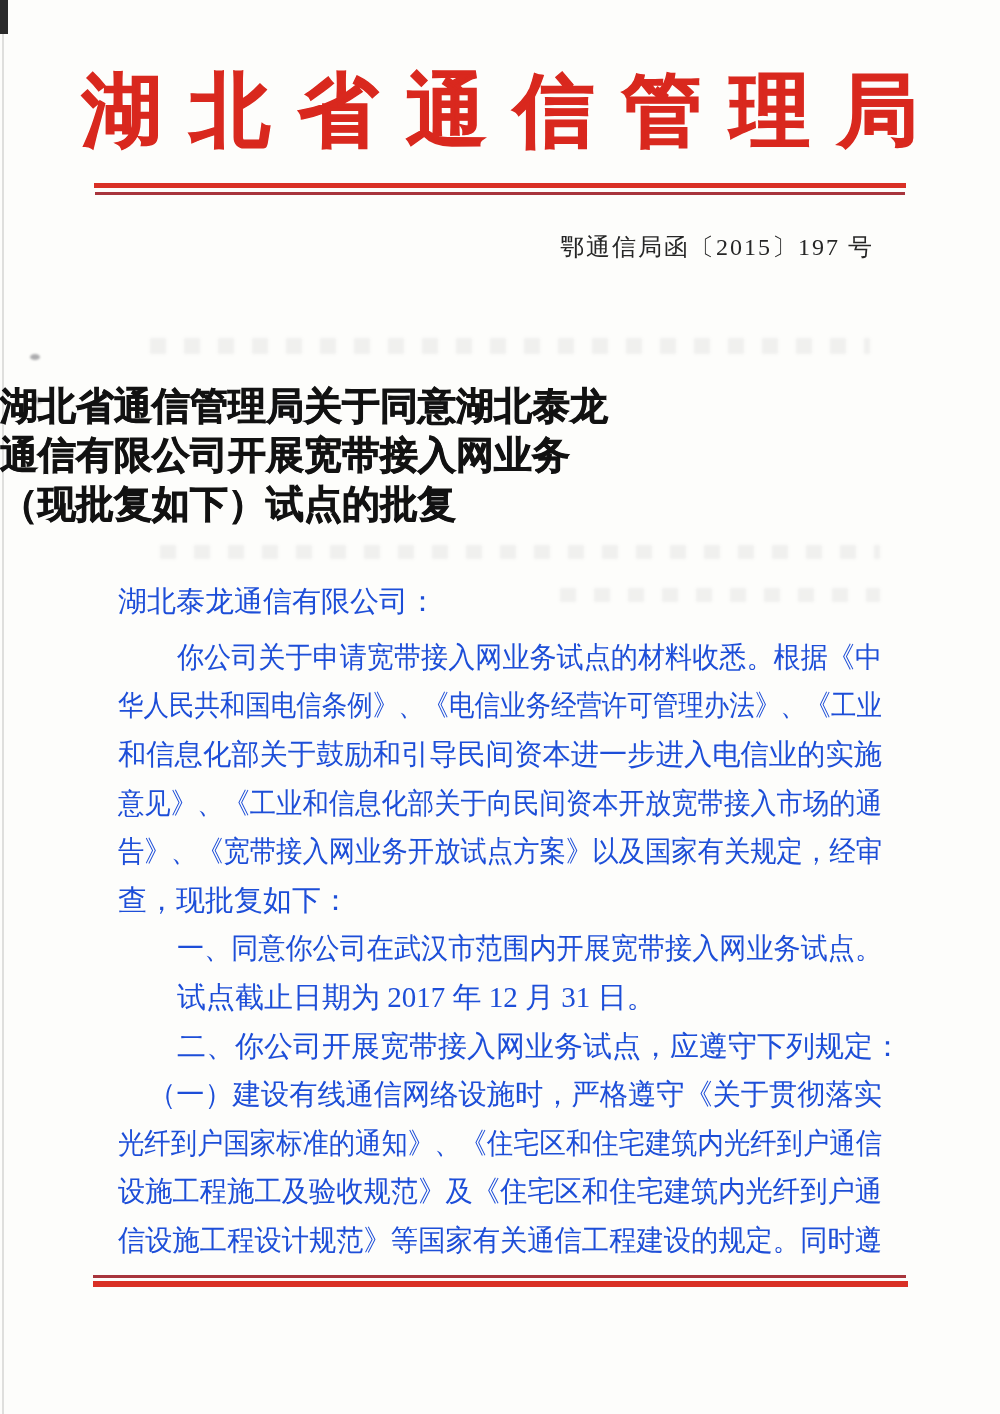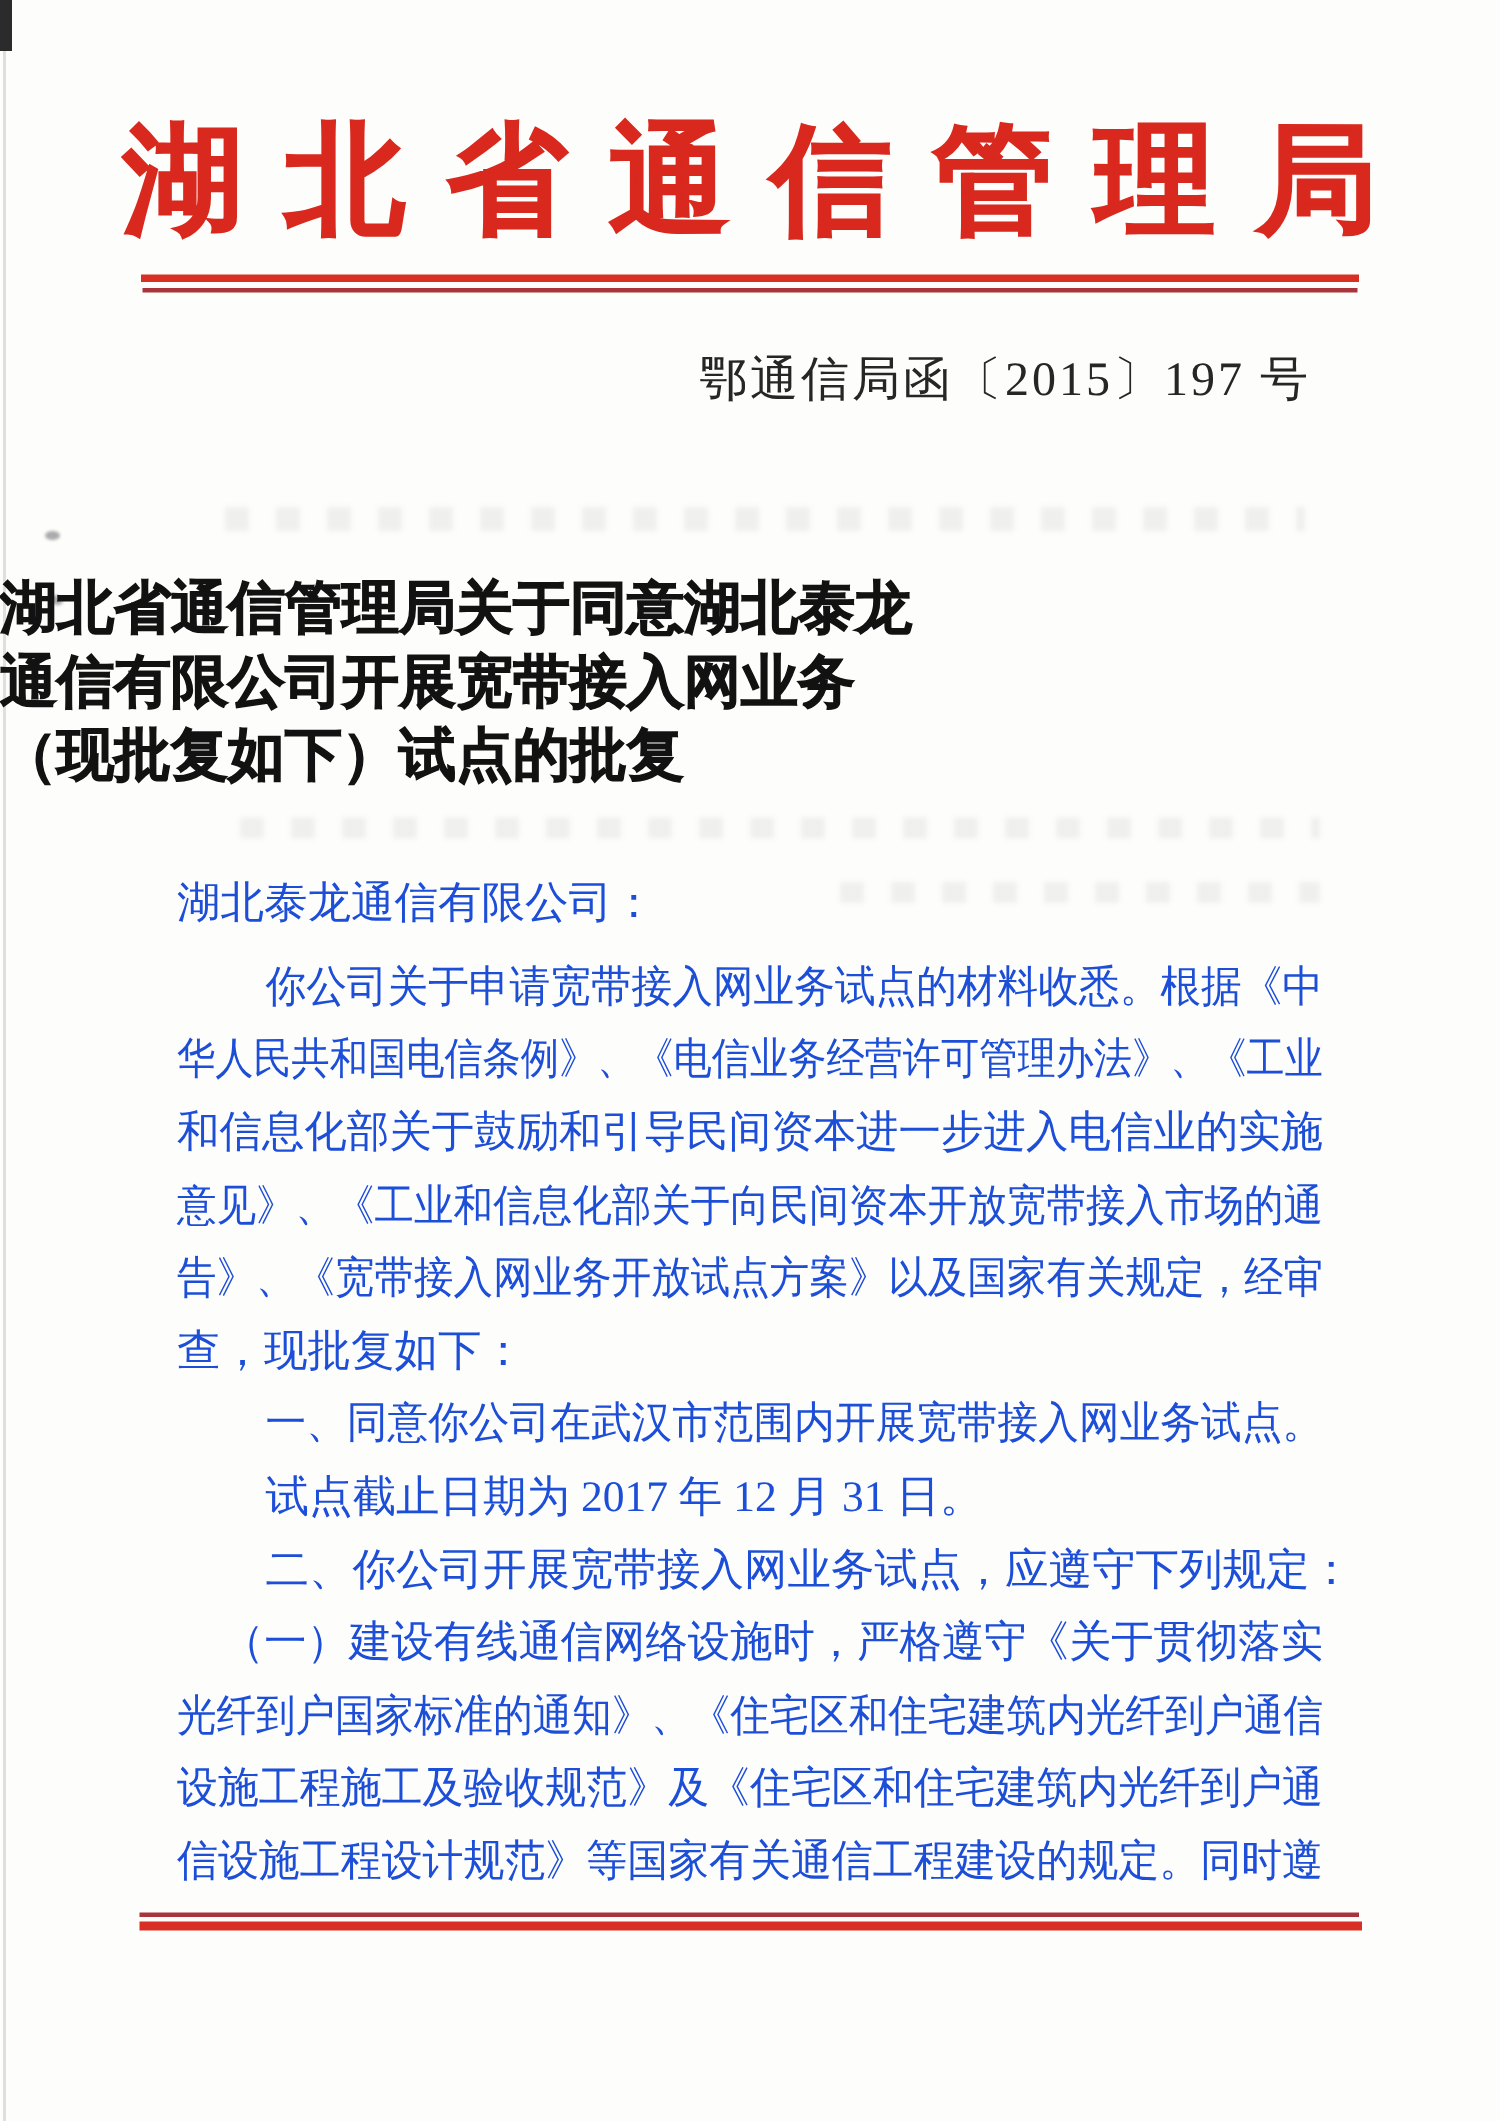--- a/index.html
+++ b/index.html
@@ -7,38 +7,38 @@
     position:relative;
     width:1000px;height:1414px;
     margin:0 auto;
     background:#fdfdfb;
     overflow:hidden;
     font-family:"Liberation Serif", serif;
     color:#1f1f1f;
   }
   
   .letterhead{
-    position:absolute;top:78px;left:0;right:0;
+    position:absolute;top:68px;left:0;right:0;
     text-align:center;
     font-size:80px;line-height:86px;
     font-weight:bold;
     color:#d9281e;
     -webkit-text-stroke:1.2px #d9281e;
     letter-spacing:28px;text-indent:28px;
     white-space:nowrap;
   }
   .rule{position:absolute;font-size:0;line-height:0;}
   .rule-top-thick{top:183px;left:94px;width:812px;height:5px;background:#d93025;}
   .rule-top-thin{top:192px;left:95px;width:810px;height:2.5px;background:#a8353c;}
   .rule-bottom-thin{top:1275px;left:93px;width:813px;height:2.5px;background:#a8353c;}
   .rule-bottom-thick{top:1281px;left:93px;width:815px;height:5.5px;background:#d93025;}
   
   .doc-number{
     position:absolute;top:231px;right:126px;
-    font-size:32px;letter-spacing:2px;
+    font-size:24px;letter-spacing:2px;
     white-space:nowrap;color:#262626;
   }
   
   .doc-title{
     position:absolute;top:382px;left:0;right:0;
     font-size:38px;line-height:49px;
     font-weight:bold;color:#121212;
     -webkit-text-stroke:0.8px #121212;
     margin:0;
   }

